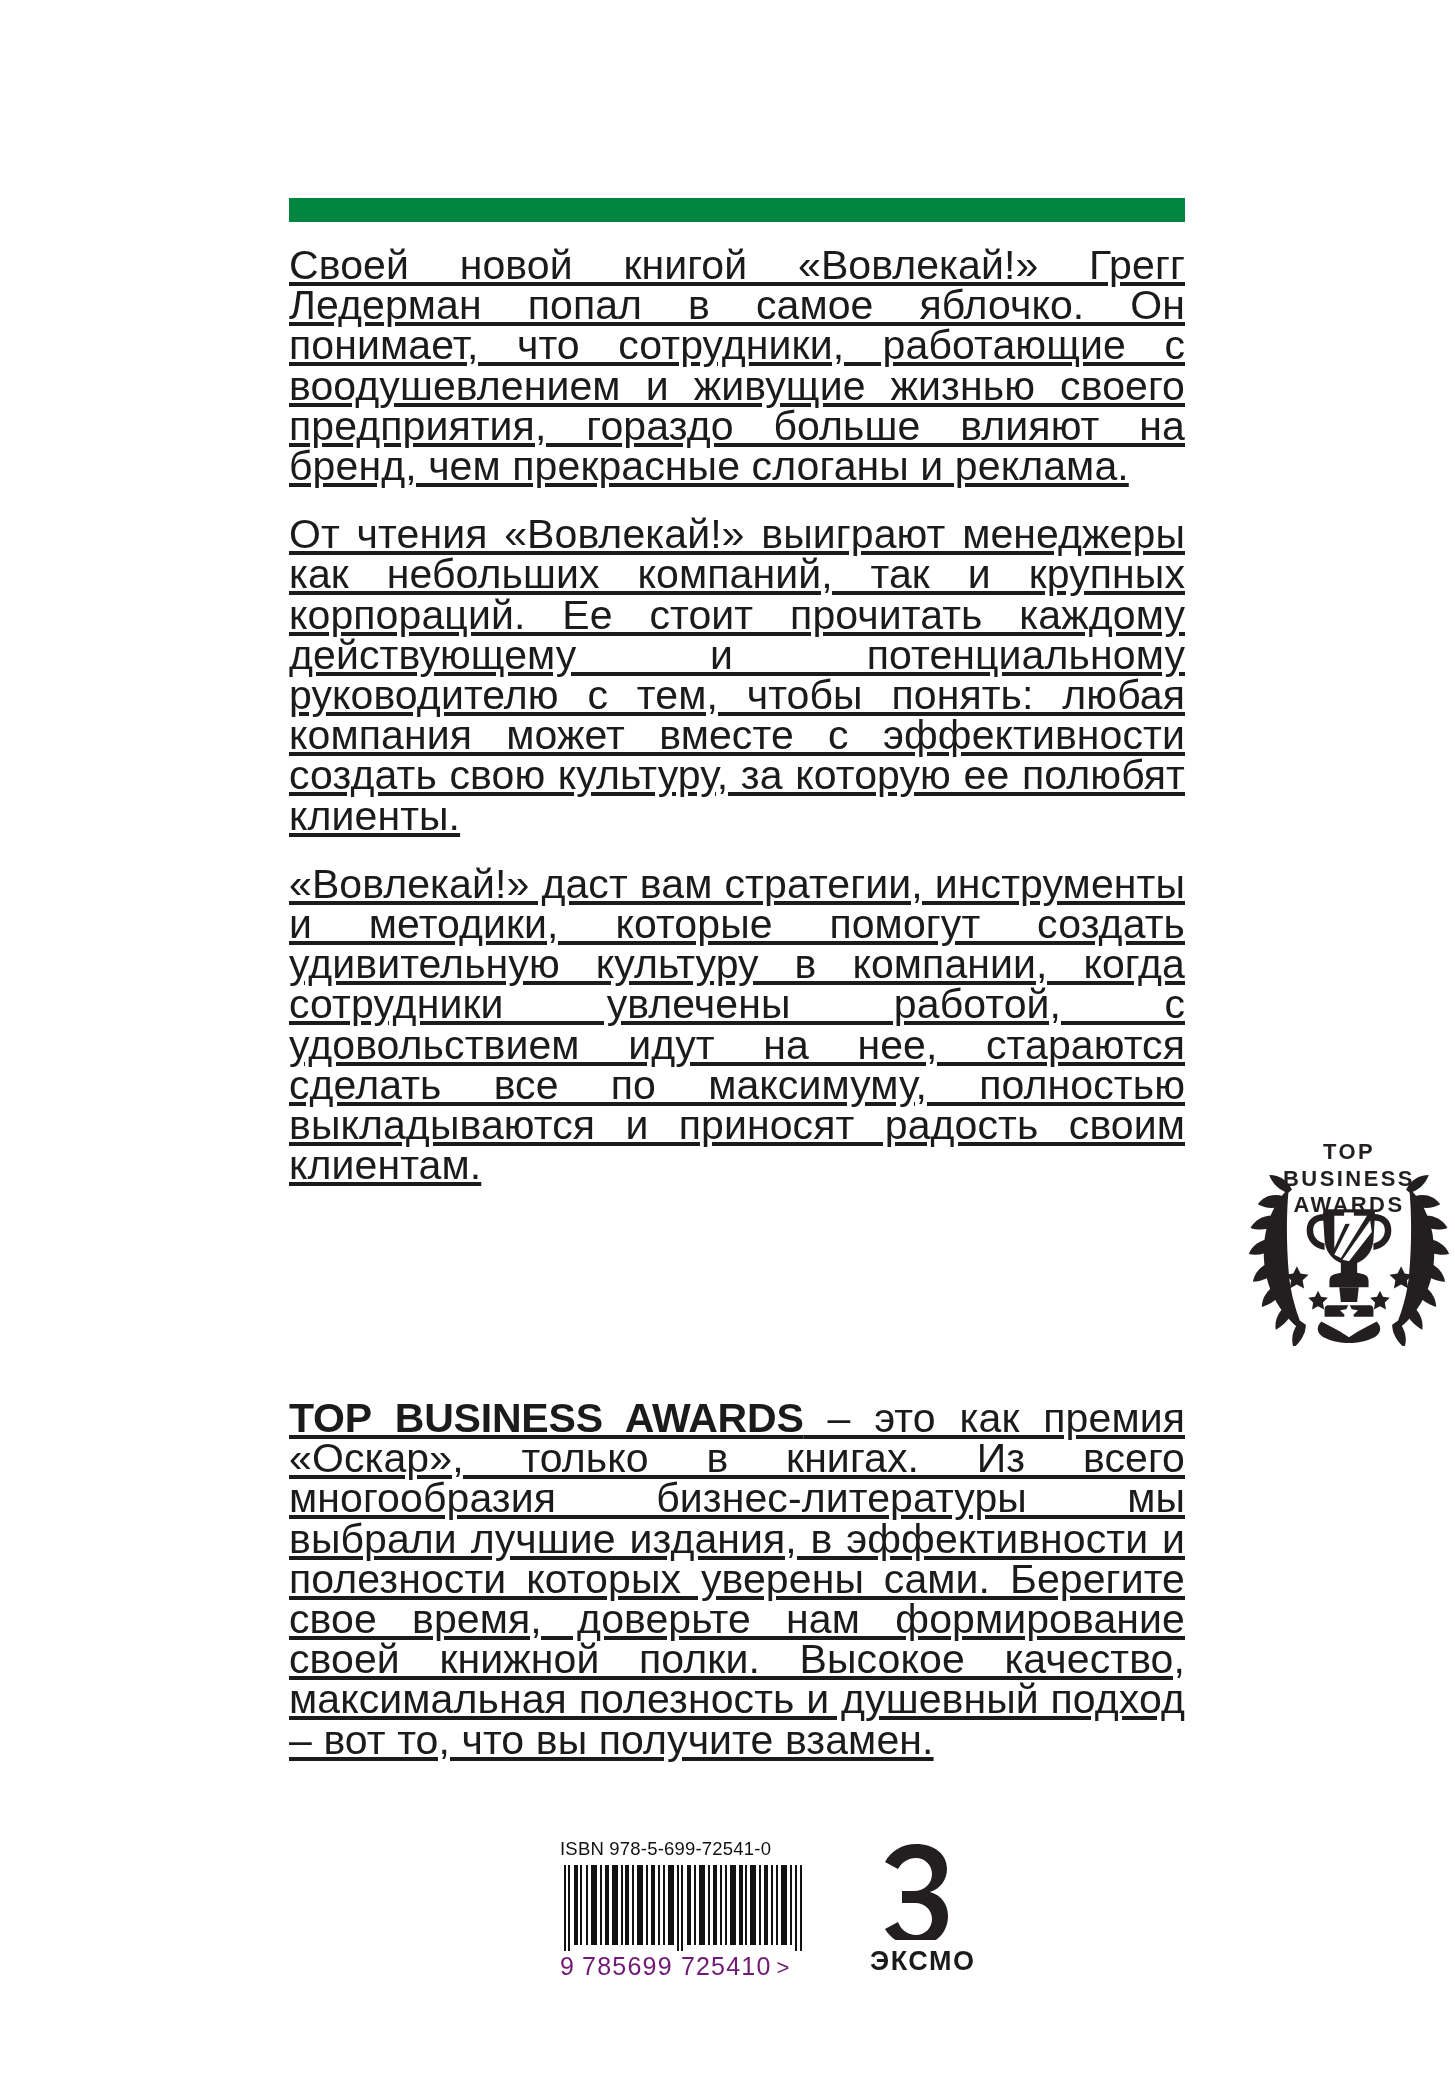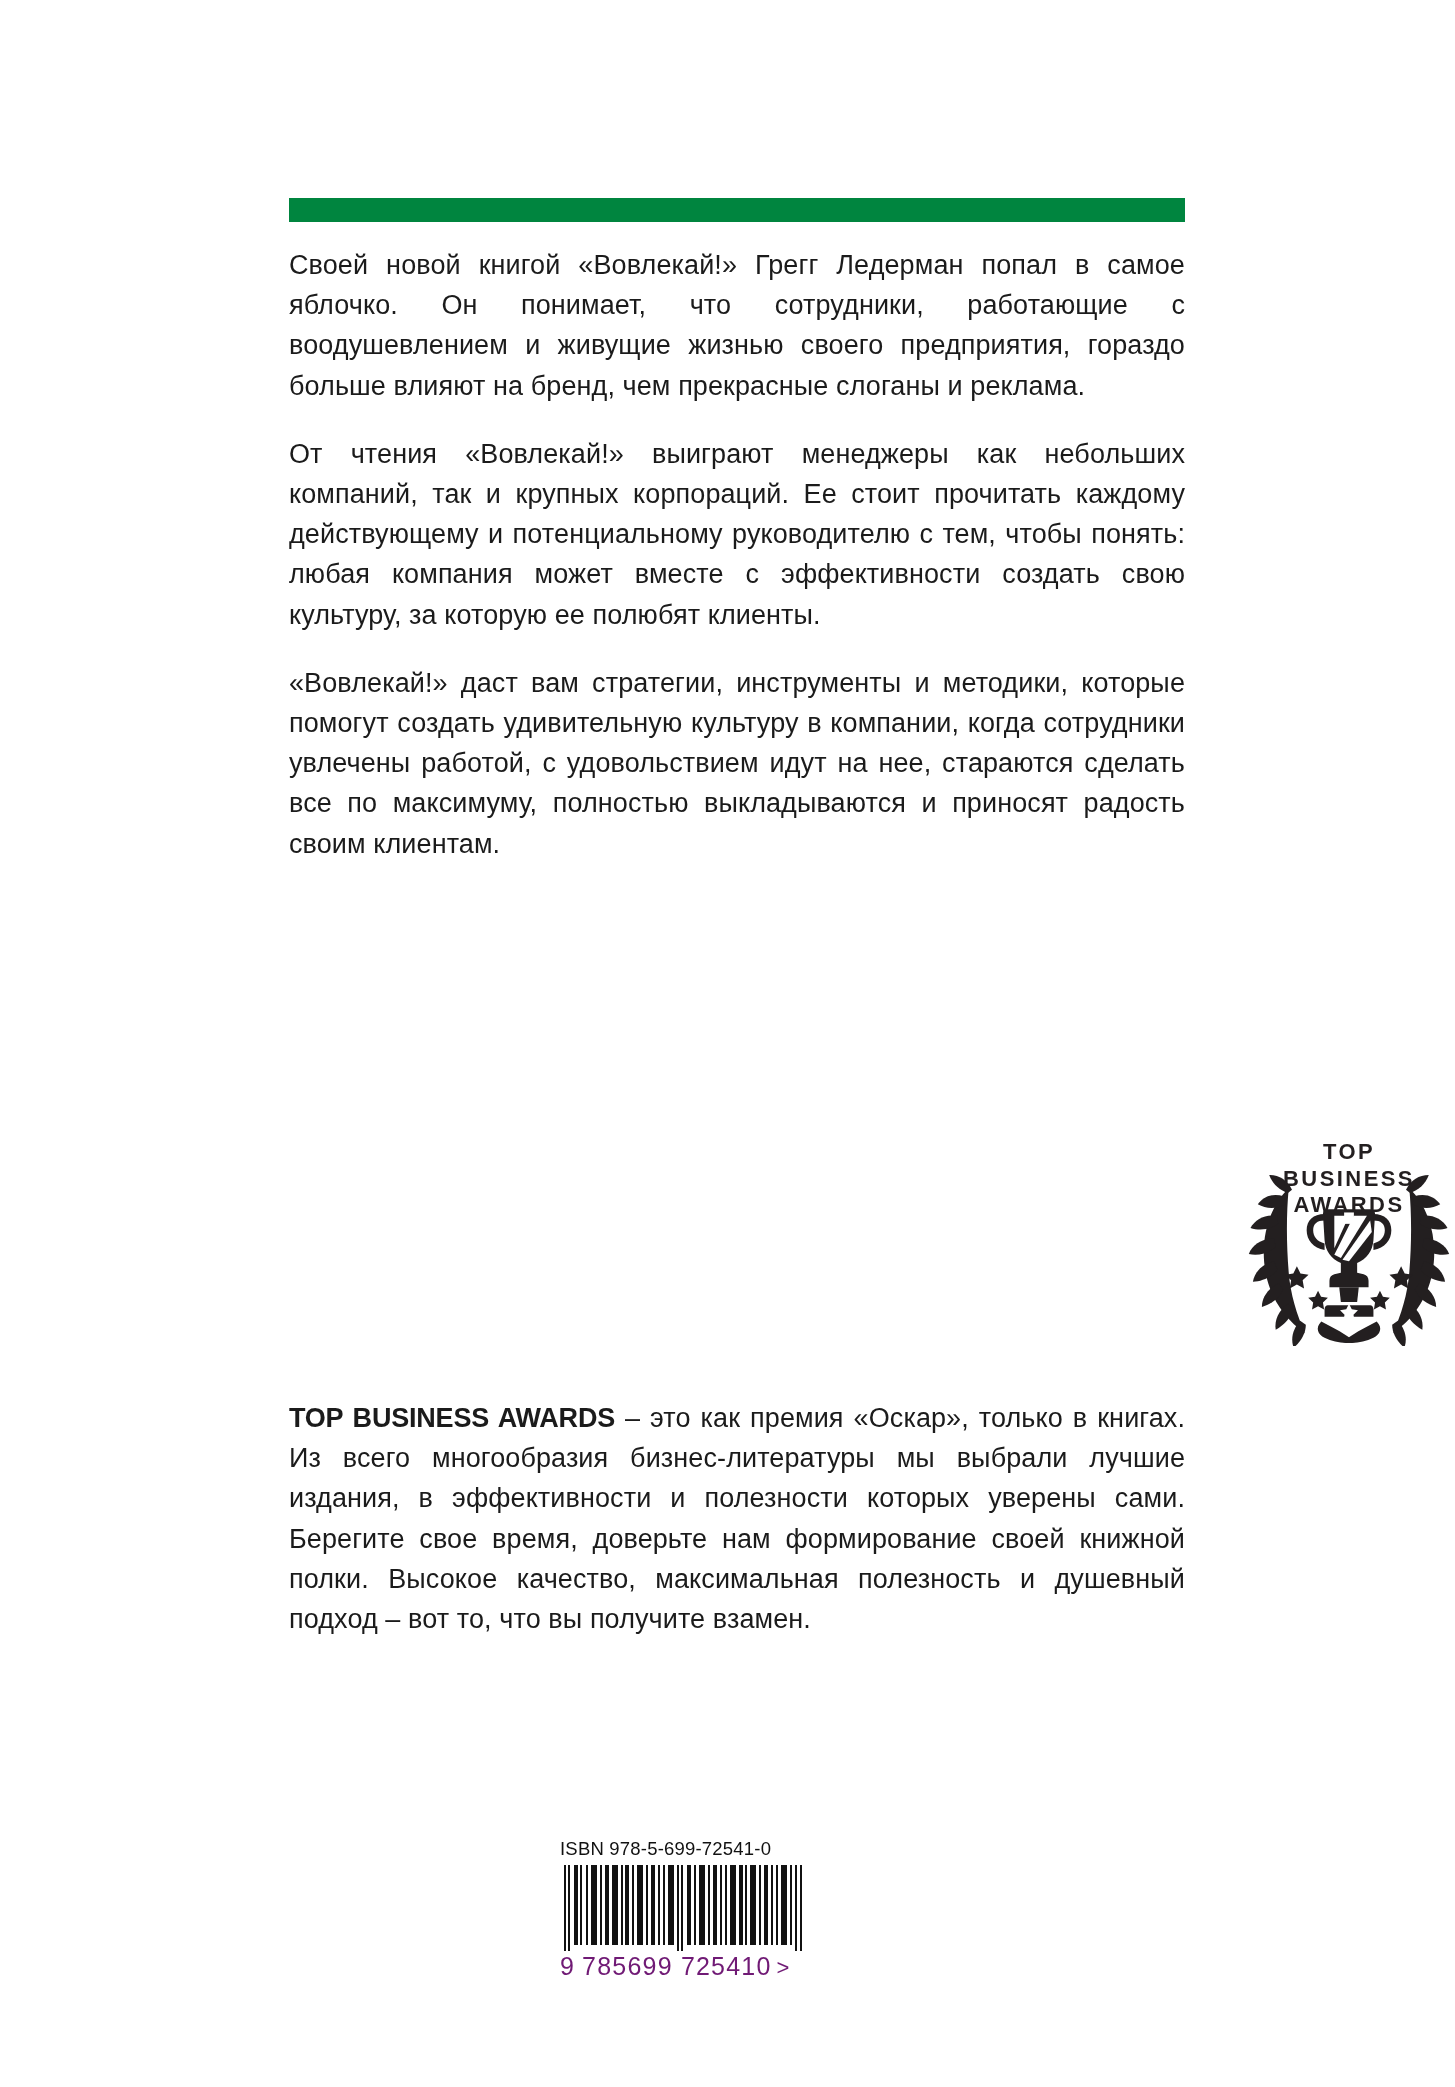--- a/index.html
+++ b/index.html
@@ -34,29 +34,30 @@
 
   
   .copy {
     position: absolute;
     left: 289px;
     top: 245px;
     width: 896px;
   }
 
   .para {
-    font-size: 27px;
+    font-size: 41px;
     line-height: 40.2px;
     text-align: justify;
     text-justify: inter-word;
     margin: 0 0 28px 0;
     letter-spacing: 0.1px;
     color: #1b1b1b;
     font-weight: 400;
     hyphens: manual;
+    text-decoration: underline;
   }
   .para:last-child { margin-bottom: 0; }
 
   
   .emblem-wrap {
     position: absolute;
     left: 0;
     right: 0;
     top: 1118px;
     display: flex;
@@ -265,16 +266,25 @@
           <rect x="212" y="0" width="2" height="80"></rect>
             <rect x="217" y="0" width="6" height="80"></rect>
           <rect x="226" y="0" width="2" height="80"></rect>
             <rect x="231" y="0" width="2" height="86"></rect>
           <rect x="236" y="0" width="2" height="86"></rect>
         </g>
       </svg>
       <div class="barcode-digits"><span class="lead">9</span><span>785699 725410</span><span class="term">&gt;</span></div>
     </div>
 
+    <div class="publisher">
+      <svg class="publisher-mark" viewBox="0 0 86 100" xmlns="http://www.w3.org/2000/svg">
+        <g fill="#231f20">
+          <path d="M44 4 C30 4 19 11 13 22 l13 7 C30 22 36 18 44 18 C53 18 60 25 60 34 C60 44 52 51 42 51 L30 51 L30 63 L43 63 C53 63 60 70 60 79 C60 88 53 95 44 95 C36 95 29 90 26 82 l-13 7 C19 99 30 106 44 106 C63 106 76 93 76 76 C76 64 69 55 58 52 C68 49 75 40 75 29 C75 14 62 4 44 4 Z"></path>
+          <path d="M40 30 C24 30 11 41 8 56 l14 4 C24 50 31 44 40 44 C49 44 56 50 56 59 C56 68 49 74 40 74 C31 74 24 68 22 59 l-14 4 C11 78 24 89 40 89 C60 89 73 76 73 59 C73 42 60 30 40 30 Z" opacity="0"></path>
+        </g>
+      </svg>
+      <div class="publisher-name">ЭКСМО</div>
+    </div>
 
   </div>
 
 </div>
 
 </body></html>

